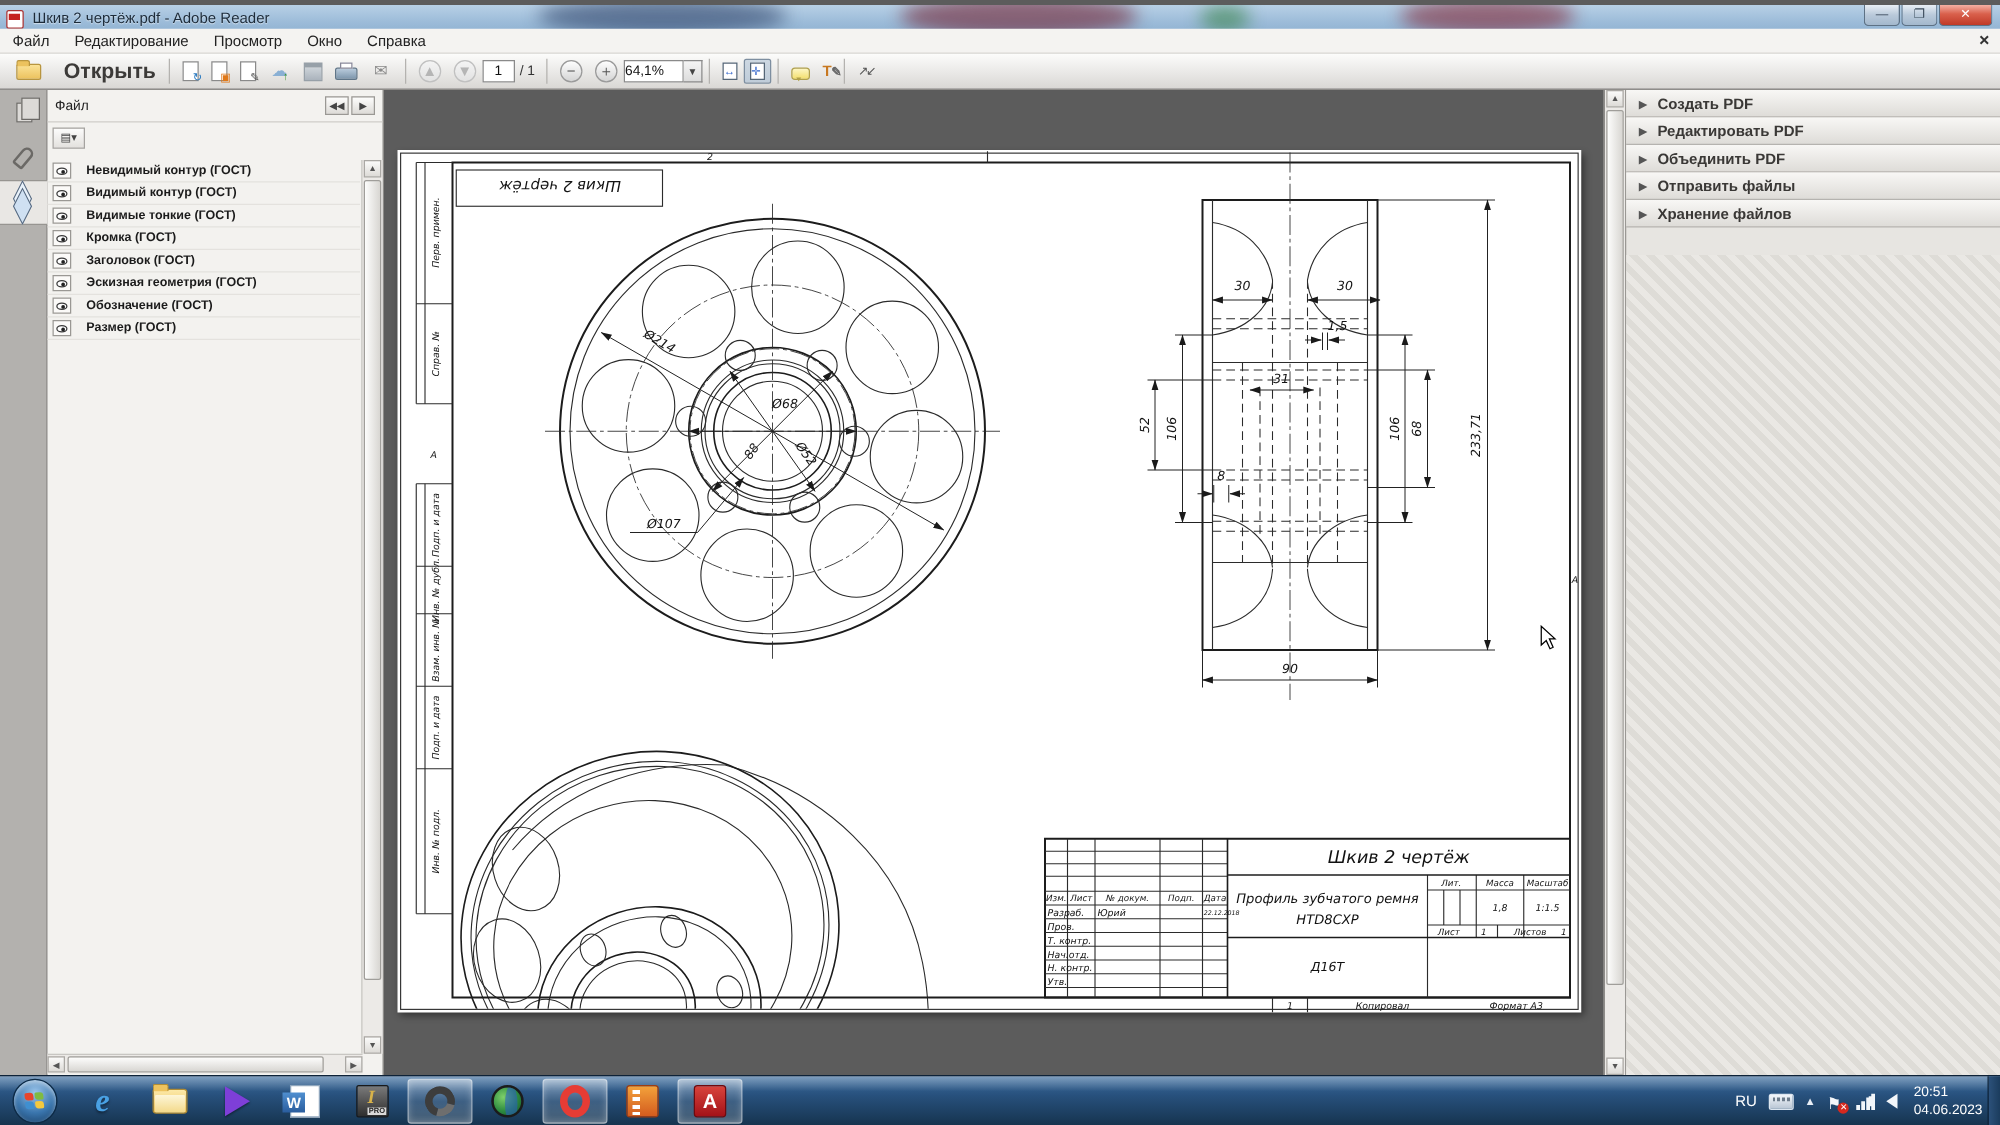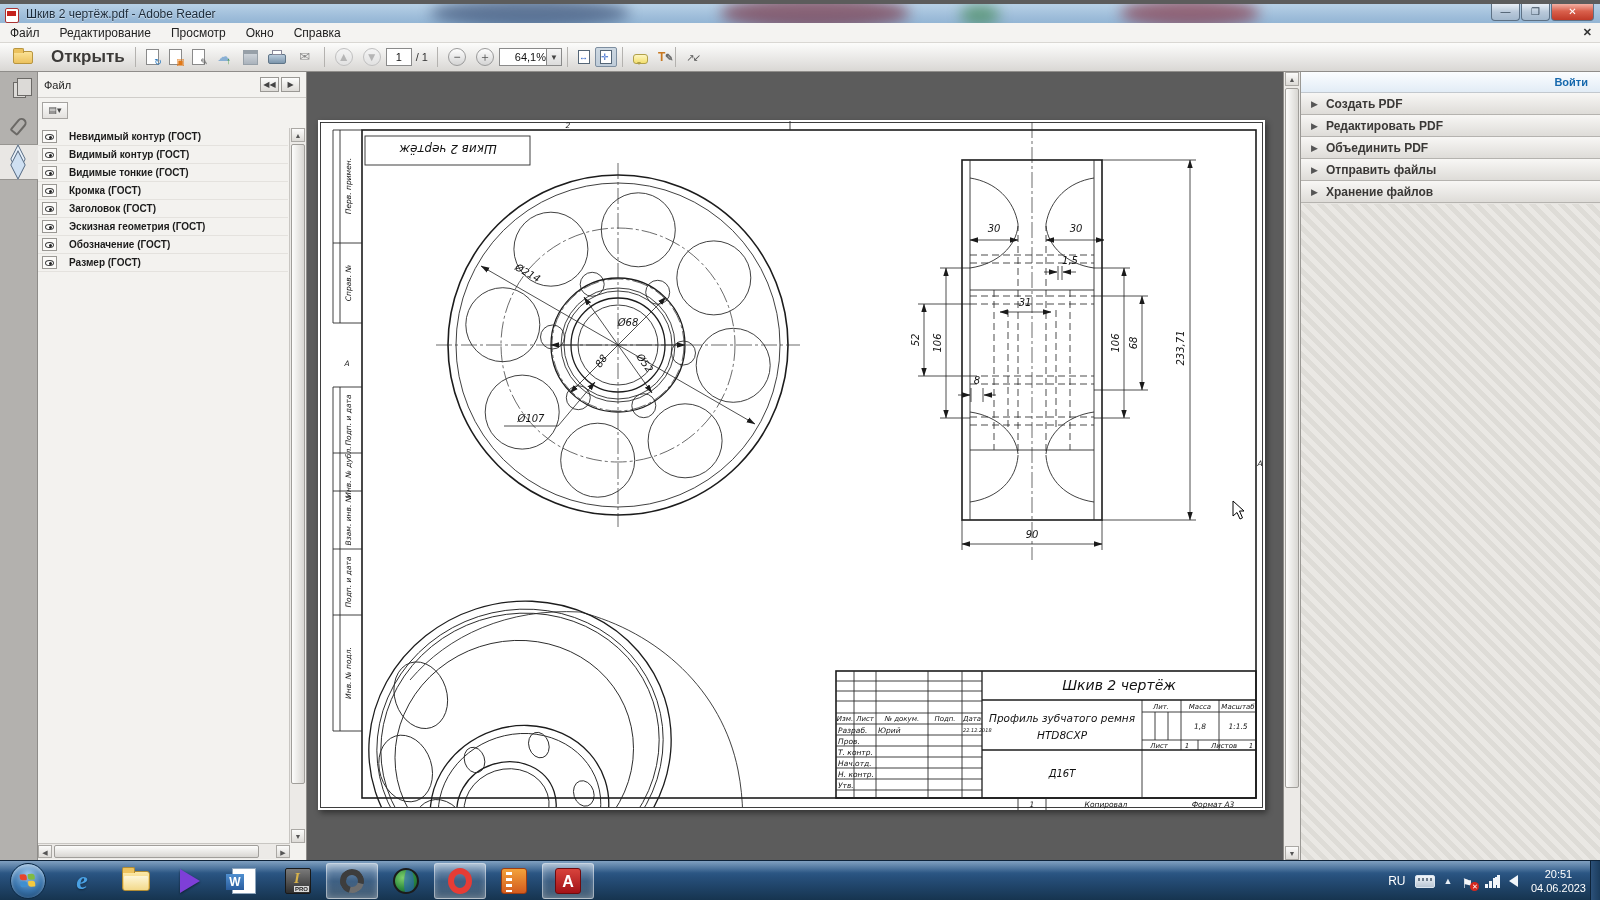--- a/index.html
+++ b/index.html
@@ -33,21 +33,21 @@
   .tlabel { font-size:17px; font-weight:bold; color:#3c3a38; margin-left:18px; }
   .folder { position:relative; width:20px; height:13px; background:linear-gradient(#fbe296,#ecc25e); border:1px solid #b8953f; border-radius:2px; }
   .folder::before { content:""; position:absolute; left:-1px; top:-4px; width:9px; height:4px; background:#ecc25e; border:1px solid #b8953f; border-bottom:none; border-radius:2px 2px 0 0; }
   .ticon { width:18px; height:18px; position:relative; font-size:13px; text-align:center; line-height:18px; }
   .page-ic { position:relative; width:13px; height:16px; background:#fff; border:1px solid #8a8a8a; }
   .badge { position:absolute; right:-4px; bottom:-3px; font-size:9px; line-height:9px; }
   .circ { width:18px; height:18px; border-radius:50%; border:1px solid #9a9a9a; background:linear-gradient(#fefefe,#d4d4d4); text-align:center; line-height:16px; font-size:12px; color:#555; }
   .circ.dis { color:#b5b5b5; border-color:#c0c0c0; background:linear-gradient(#f4f4f4,#e2e2e2); }
   .pginput { width:26px; height:18px; background:#fff; border:1px solid #8a8a8a; font-size:11px; text-align:center; line-height:17px; color:#111; }
   .pgtotal { font-size:11px; color:#333; margin:0 4px; }
-  .zoombox { width:48px; height:18px; background:#fff; border:1px solid #8a8a8a; font-size:11px; text-align:right; line-height:17px; color:#111; }
+  .zoombox { width:48px; height:18px; background:#fff; border:1px solid #8a8a8a; font-size:11px; text-align:left; line-height:17px; color:#111; }
   .zoomdrop { width:15px; height:18px; border:1px solid #8a8a8a; border-left:none; background:linear-gradient(#f5f5f5,#dcdcdc); font-size:8px; text-align:center; line-height:17px; color:#444; }
   .fitbtn { width:22px; height:20px; border:1px solid transparent; border-radius:2px; text-align:center; }
   .fitbtn.pressed { border-color:#7d8ea0; background:linear-gradient(#cdd8e2,#bfccd9); }
   .fitpage { display:inline-block; width:12px; height:14px; border:1px solid #567; position:relative; background:#fff; margin-top:2px; }
   .fitpage::after { content:"↔"; position:absolute; left:0px; top:1px; font-size:9px; color:#36c; }
   .fitpage.full::after { content:"✛"; color:#36c; }
   .balloon { width:15px; height:10px; background:linear-gradient(#fdf6c3,#f3df6e); border:1px solid #b0a04a; border-radius:3px; position:relative; margin-top:3px; }
   .balloon::after { content:""; position:absolute; left:3px; bottom:-4px; border:2px solid transparent; border-top:3px solid #b0a04a; }
   .signT { font-size:12px; font-weight:bold; color:#c87820; position:relative; }
   .signT::after { content:"✎"; position:absolute; right:-8px; top:2px; font-size:10px; color:#666; }
@@ -142,21 +142,21 @@
   .kbd { width:20px; height:13px; border:1px solid #dce6f0; border-radius:2px; background:linear-gradient(#f2f6fa,#b9c6d4); position:relative; }
   .kbd::after { content:""; position:absolute; left:2px; top:2px; right:2px; height:3px; background:repeating-linear-gradient(90deg,#6c7b8a 0 2px, transparent 2px 4px); }
   .tri-up { font-size:9px; color:#e8eef5; }
   .trayflag { position:relative; width:15px; height:15px; }
   .trayflag::before { content:"⚑"; color:#f5f7fa; font-size:13px; }
   .trayflag::after { content:"✕"; position:absolute; right:-3px; bottom:-2px; background:#d5281e; color:#fff; font-size:7px; width:9px; height:9px; border-radius:50%; text-align:center; line-height:9px; }
   .bars { display:flex; align-items:flex-end; gap:1.5px; height:14px; }
   .bars i { width:2.5px; background:#f2f6fa; }
   .speaker { width:0; height:0; border-right:9px solid #f2f6fa; border-top:6px solid transparent; border-bottom:6px solid transparent; position:relative; }
   .speaker::before { content:""; position:absolute; left:-14px; top:-4px; width:5px; height:8px; background:#f2f6fa; }
-  .clock { text-align:center; font-size:11px; line-height:14px; margin-left:4px; }
+  .clock { text-align:left; font-size:11px; line-height:14px; margin-left:4px; }
   .showdesk { position:absolute; right:0; top:0; width:10px; height:40px; background:linear-gradient(90deg,#2c517a,#1b3c5d); border-left:1px solid #0d2238; }
 
   
   .s1 { stroke:#1c1c1c; stroke-width:1.6; fill:none; }
   .s15 { stroke:#1c1c1c; stroke-width:1.3; fill:none; }
   .s2 { stroke:#2b2b2b; stroke-width:0.9; fill:none; }
   .sd { stroke:#2b2b2b; stroke-width:0.85; fill:none; stroke-dasharray:7 4; }
   .sc { stroke:#2b2b2b; stroke-width:0.7; fill:none; stroke-dasharray:16 3 3 3; }
   .dm { stroke:#222; stroke-width:0.8; fill:none; }
   .dt { font:italic 10px "DejaVu Sans", sans-serif; fill:#141414; }
@@ -602,23 +602,20 @@
   </svg>
 </div>
 
 <div class="docvscroll">
   <div class="arr" style="top:0">▲</div>
   <div class="doc-thumb"></div>
   <div class="arr" style="bottom:0">▼</div>
 </div>
 
 <div class="rightpanel">
-  <div class="signin-row">
-    <span>Войти</span>
-  </div>
   <div class="acc-row">
       <span class="tri">▶</span>
       <span class="al">Создать PDF</span>
     </div>
   <div class="acc-row">
       <span class="tri">▶</span>
       <span class="al">Редактировать PDF</span>
     </div>
   <div class="acc-row">
       <span class="tri">▶</span>

